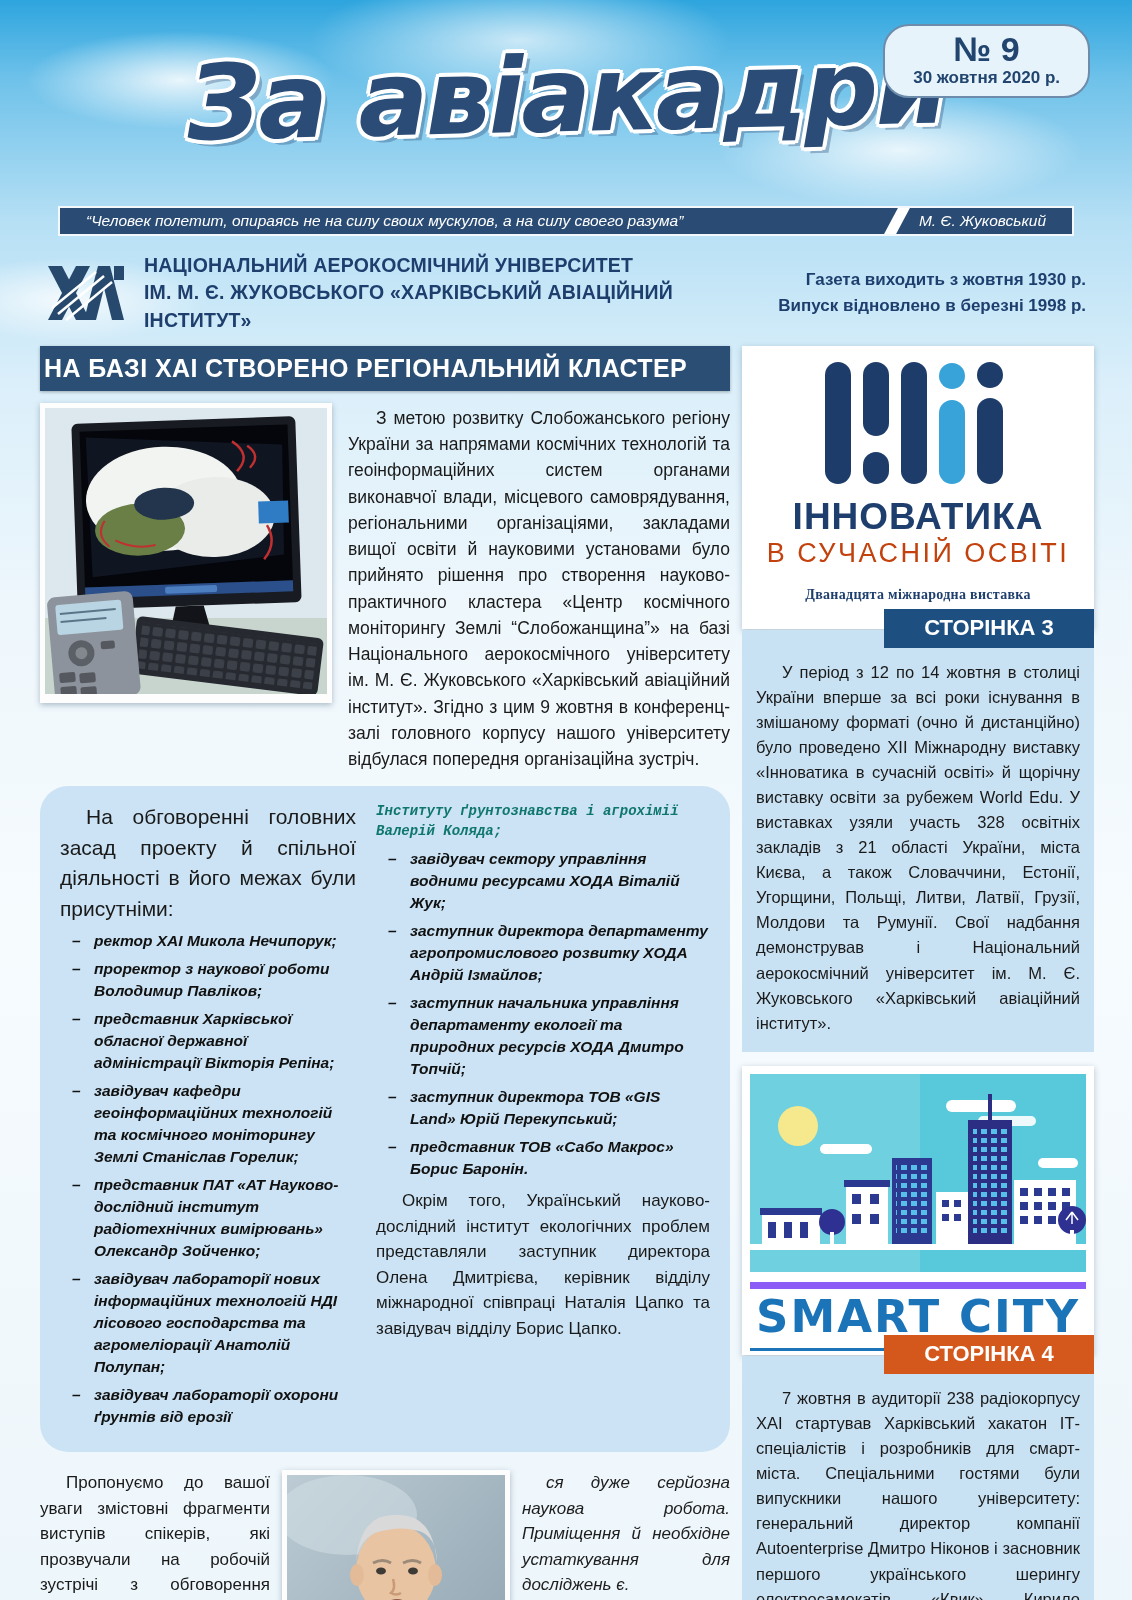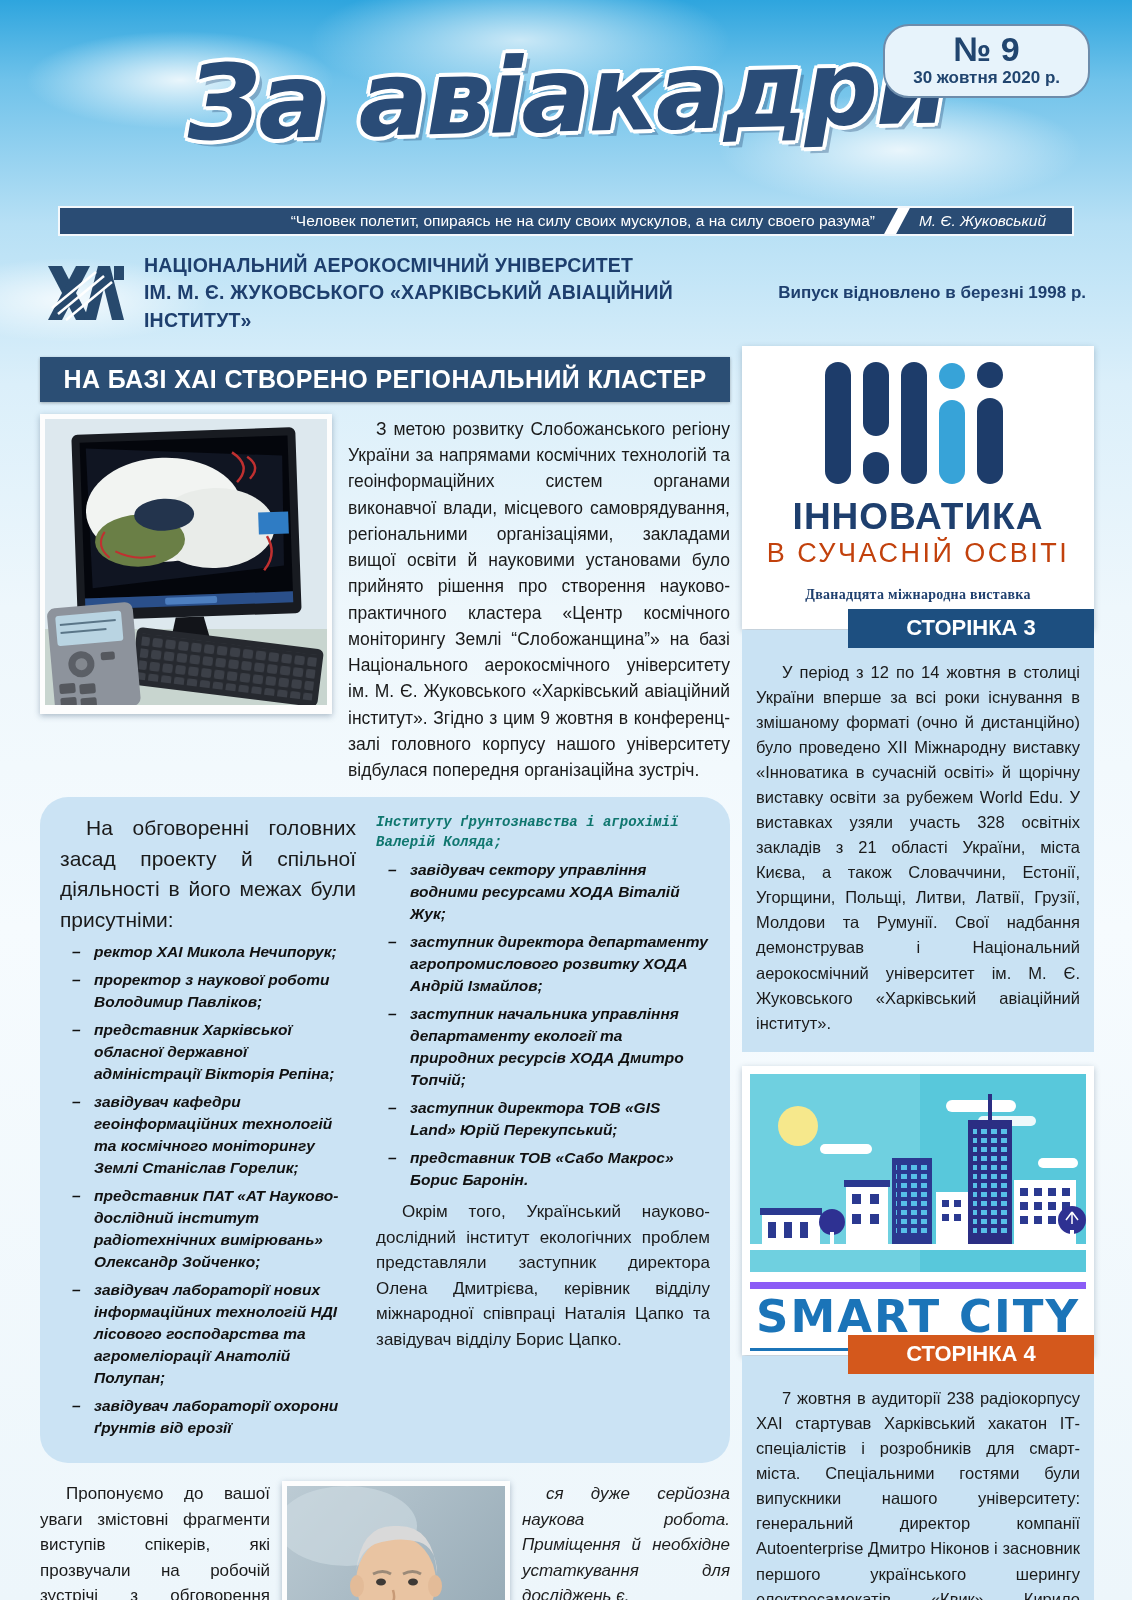--- a/index.html
+++ b/index.html
@@ -31,37 +31,37 @@
     text-shadow:
       -4px 0 0 #fff, 4px 0 0 #fff, 0 -4px 0 #fff, 0 4px 0 #fff,
       -3px -3px 0 #fff, 3px -3px 0 #fff, -3px 3px 0 #fff, 3px 3px 0 #fff,
       6px 6px 0 rgba(42,76,119,.35);
   }
   .quote-bar{
     position:absolute; left:58px; right:58px; top:206px; z-index:2;
     background:#2a4c74; border:2px solid #f3f8fc; color:#fff;
     display:flex; align-items:center; padding:2px 26px; height:30px;
   }
-  .quote-text{ font-size:15.5px; flex:1; text-align:right; }
+  .quote-text{ font-style:italic; font-size:15.5px; flex:1; text-align:left; }
   .quote-slash{ width:12px; height:26px; background:#fff; transform:skewX(-28deg); margin:0 16px; }
   .quote-author{ font-style:italic; font-size:15.5px; }
   
   .univ-row{ display:flex; align-items:center; gap:18px; padding:4px 46px 6px; }
   .khai-logo{ flex:none; }
   .univ-names{ flex:1; color:#1e3f6e; font-weight:bold; font-size:19.5px; line-height:1.4; letter-spacing:.2px; }
   .pub-info{ text-align:right; color:#1e3f6e; font-weight:bold; font-size:17px; line-height:1.55; }
   
   .content{ display:flex; gap:12px; padding:6px 40px 0; }
   .main-col{ width:690px; flex:none; }
   .sidebar{ flex:1; display:flex; flex-direction:column; }
   
   .headline-bar{
-    background:#2b4e74; color:#fff; text-align:center;
+    background:#2b4e74; color:#fff; text-align:left;
     font-weight:bold; font-size:25px; letter-spacing:.4px;
-    padding:8px 4px; box-shadow:0 1px 3px rgba(0,0,0,.3);margin-top:11px;
+    padding:8px 4px; box-shadow:0 1px 3px rgba(0,0,0,.3);
   }
   
   .lead-row{ display:flex; gap:16px; margin-top:12px; }
   .photo-frame{ background:#fdfdfd; padding:5px; box-shadow:0 2px 6px rgba(40,70,100,.35); flex:none; align-self:flex-start;}
   .lead-text{ flex:1; font-size:17.5px; line-height:1.5; text-align:justify; text-indent:28px; padding-top:2px;}
   
   .participants-panel{
     margin-top:14px; background:#cbe3f4; border-radius:28px;
     padding:16px 20px 18px; display:flex; gap:20px;
   }
@@ -78,21 +78,21 @@
   .sp-left .intro{ text-indent:26px; }
   .sp-right{ flex:1; font-style:italic; font-size:17px; line-height:1.5; text-align:justify; color:#1d1d1d;}
   .sp-right p{ text-indent:24px; }
   
   .card{ background:#fff; box-shadow:0 2px 6px rgba(40,70,100,.3); }
   .card-innovatika{ padding:16px 10px 26px; text-align:center; }
   .inn-title{ color:#1e3f6e; font-weight:bold; font-size:37px; letter-spacing:1px; margin-top:10px; line-height:1; }
   .inn-subtitle{ color:#c2410c; font-size:27px; letter-spacing:2.5px; margin-top:4px; line-height:1.1; }
   .inn-tagline{ color:#1e3f6e; font-weight:bold; font-size:14px; margin-top:18px; letter-spacing:.3px;font-family:Liberation Serif, serif;}
   .page-label{
-    position:relative; z-index:3; margin:-20px 0 0 auto; width:246px;
+    position:relative; z-index:3; margin:-20px 0 0 auto; width:210px;
     color:#fff; font-weight:bold; font-size:22px; text-align:center; padding:6px 0 7px;
   }
   .label-blue{ background:#1d4f80; }
   .label-orange{ background:#d4581c; }
   .side-panel{
     position:relative; z-index:1; margin-top:-18px; background:#c9e2f3;
     padding:30px 14px 16px; font-size:16.5px; line-height:1.52; text-align:justify;
   }
   .side-panel p{ text-indent:26px; }
   .card-smartcity{ margin-top:14px; padding:8px 8px 4px; }
@@ -127,20 +127,21 @@
       <rect x="68" y="2" width="10" height="14" fill="#27496d"></rect>
       <line x1="6" y1="44" x2="50" y2="8" stroke="#fff" stroke-width="2.5"></line>
       <line x1="12" y1="50" x2="58" y2="12" stroke="#fff" stroke-width="2.5"></line>
       <line x1="20" y1="56" x2="66" y2="18" stroke="#fff" stroke-width="2.5"></line>
     </svg>
     <div class="univ-names">
       <div>НАЦІОНАЛЬНИЙ АЕРОКОСМІЧНИЙ УНІВЕРСИТЕТ</div>
       <div>ІМ. М. Є. ЖУКОВСЬКОГО «ХАРКІВСЬКИЙ АВІАЦІЙНИЙ ІНСТИТУТ»</div>
     </div>
     <div class="pub-info">
+      <div>Газета виходить з жовтня 1930 р.</div>
       <div>Випуск відновлено в березні 1998 р.</div>
     </div>
   </div>
 
   <div class="content">
 
     <div class="main-col">
       <div class="headline-bar">НА БАЗІ ХАІ СТВОРЕНО РЕГІОНАЛЬНИЙ КЛАСТЕР</div>
 
       <div class="lead-row">

